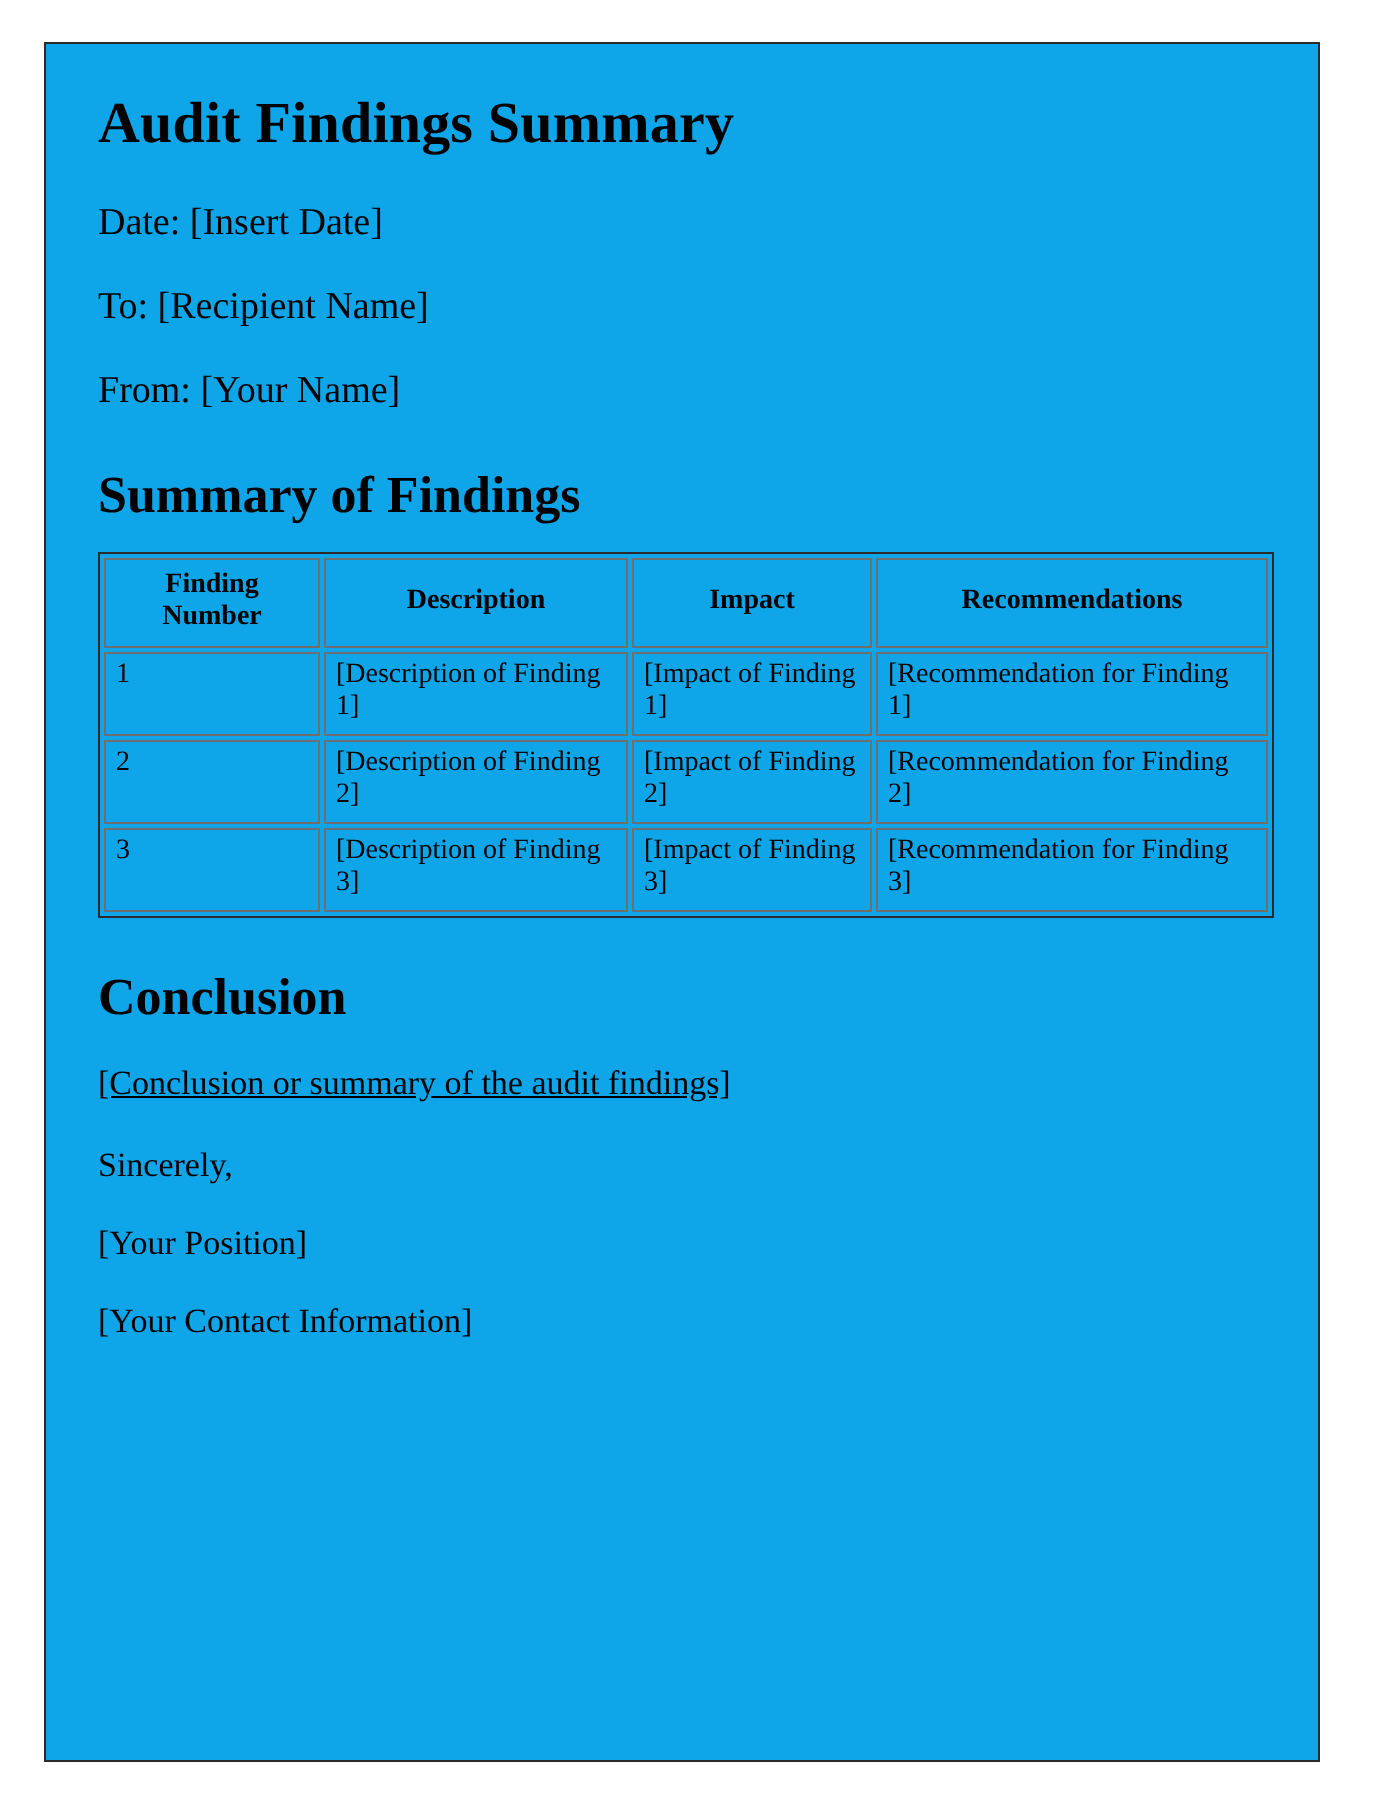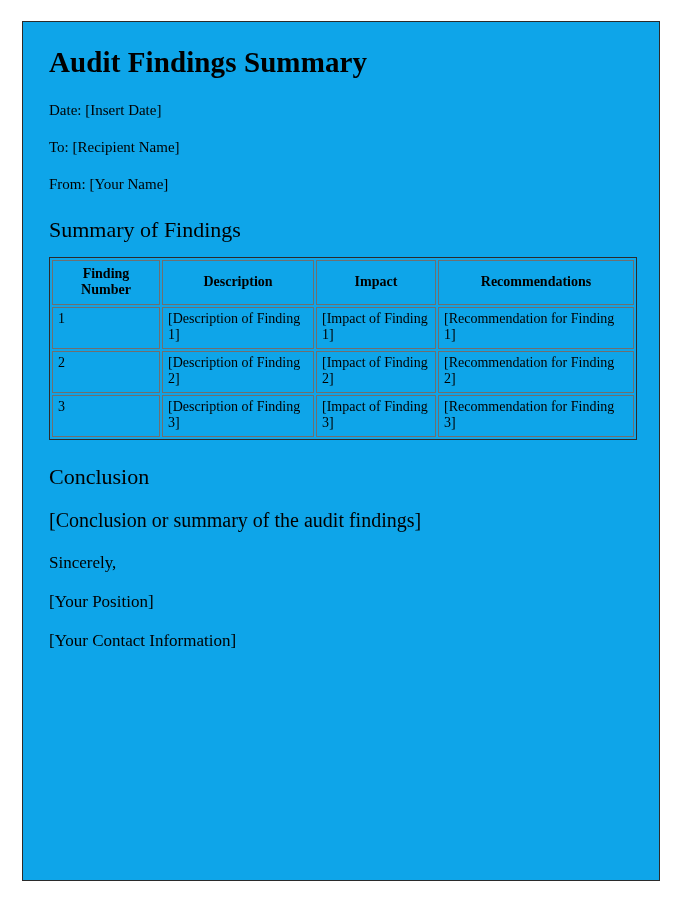--- a/index.html
+++ b/index.html
@@ -33,28 +33,28 @@
 
   .doc-title {
     font-size: 29px;
     font-weight: bold;
     line-height: 1.15;
     margin: 0 0 22px 0;
     letter-spacing: 0.1px;
   }
 
   .meta-line {
-    font-size: 15px;
+    font-size: 19px;
     line-height: 1.2;
     margin: 0 0 19px 0;
   }
 
   .section-heading {
-    font-size: 22px;
-    font-weight: normal;
+    font-size: 26px;
+    font-weight: bold;
     line-height: 1.2;
     margin: 24px 0 13px 0;
   }
 
   .section-heading.conclusion-heading {
     margin: 24px 0 17px 0;
   }
 
   
   table.findings-table {
@@ -82,24 +82,25 @@
   table.findings-table td {
     height: 34px;
   }
 
   col.c-number { width: 108px; }
   col.c-description { width: 152px; }
   col.c-impact { width: 120px; }
   col.c-recommendations { width: 196px; }
 
   .body-para {
-    font-size: 20px;
+    font-size: 17px;
     line-height: 1.32;
     margin: 0 0 19px 0;
     max-width: 583px;
+    text-decoration: underline;
   }
 
   .body-para.tight {
     margin-bottom: 19px;
   }
 
   .sign-line {
     font-size: 17px;
     line-height: 1.2;
     margin: 0 0 19px 0;

